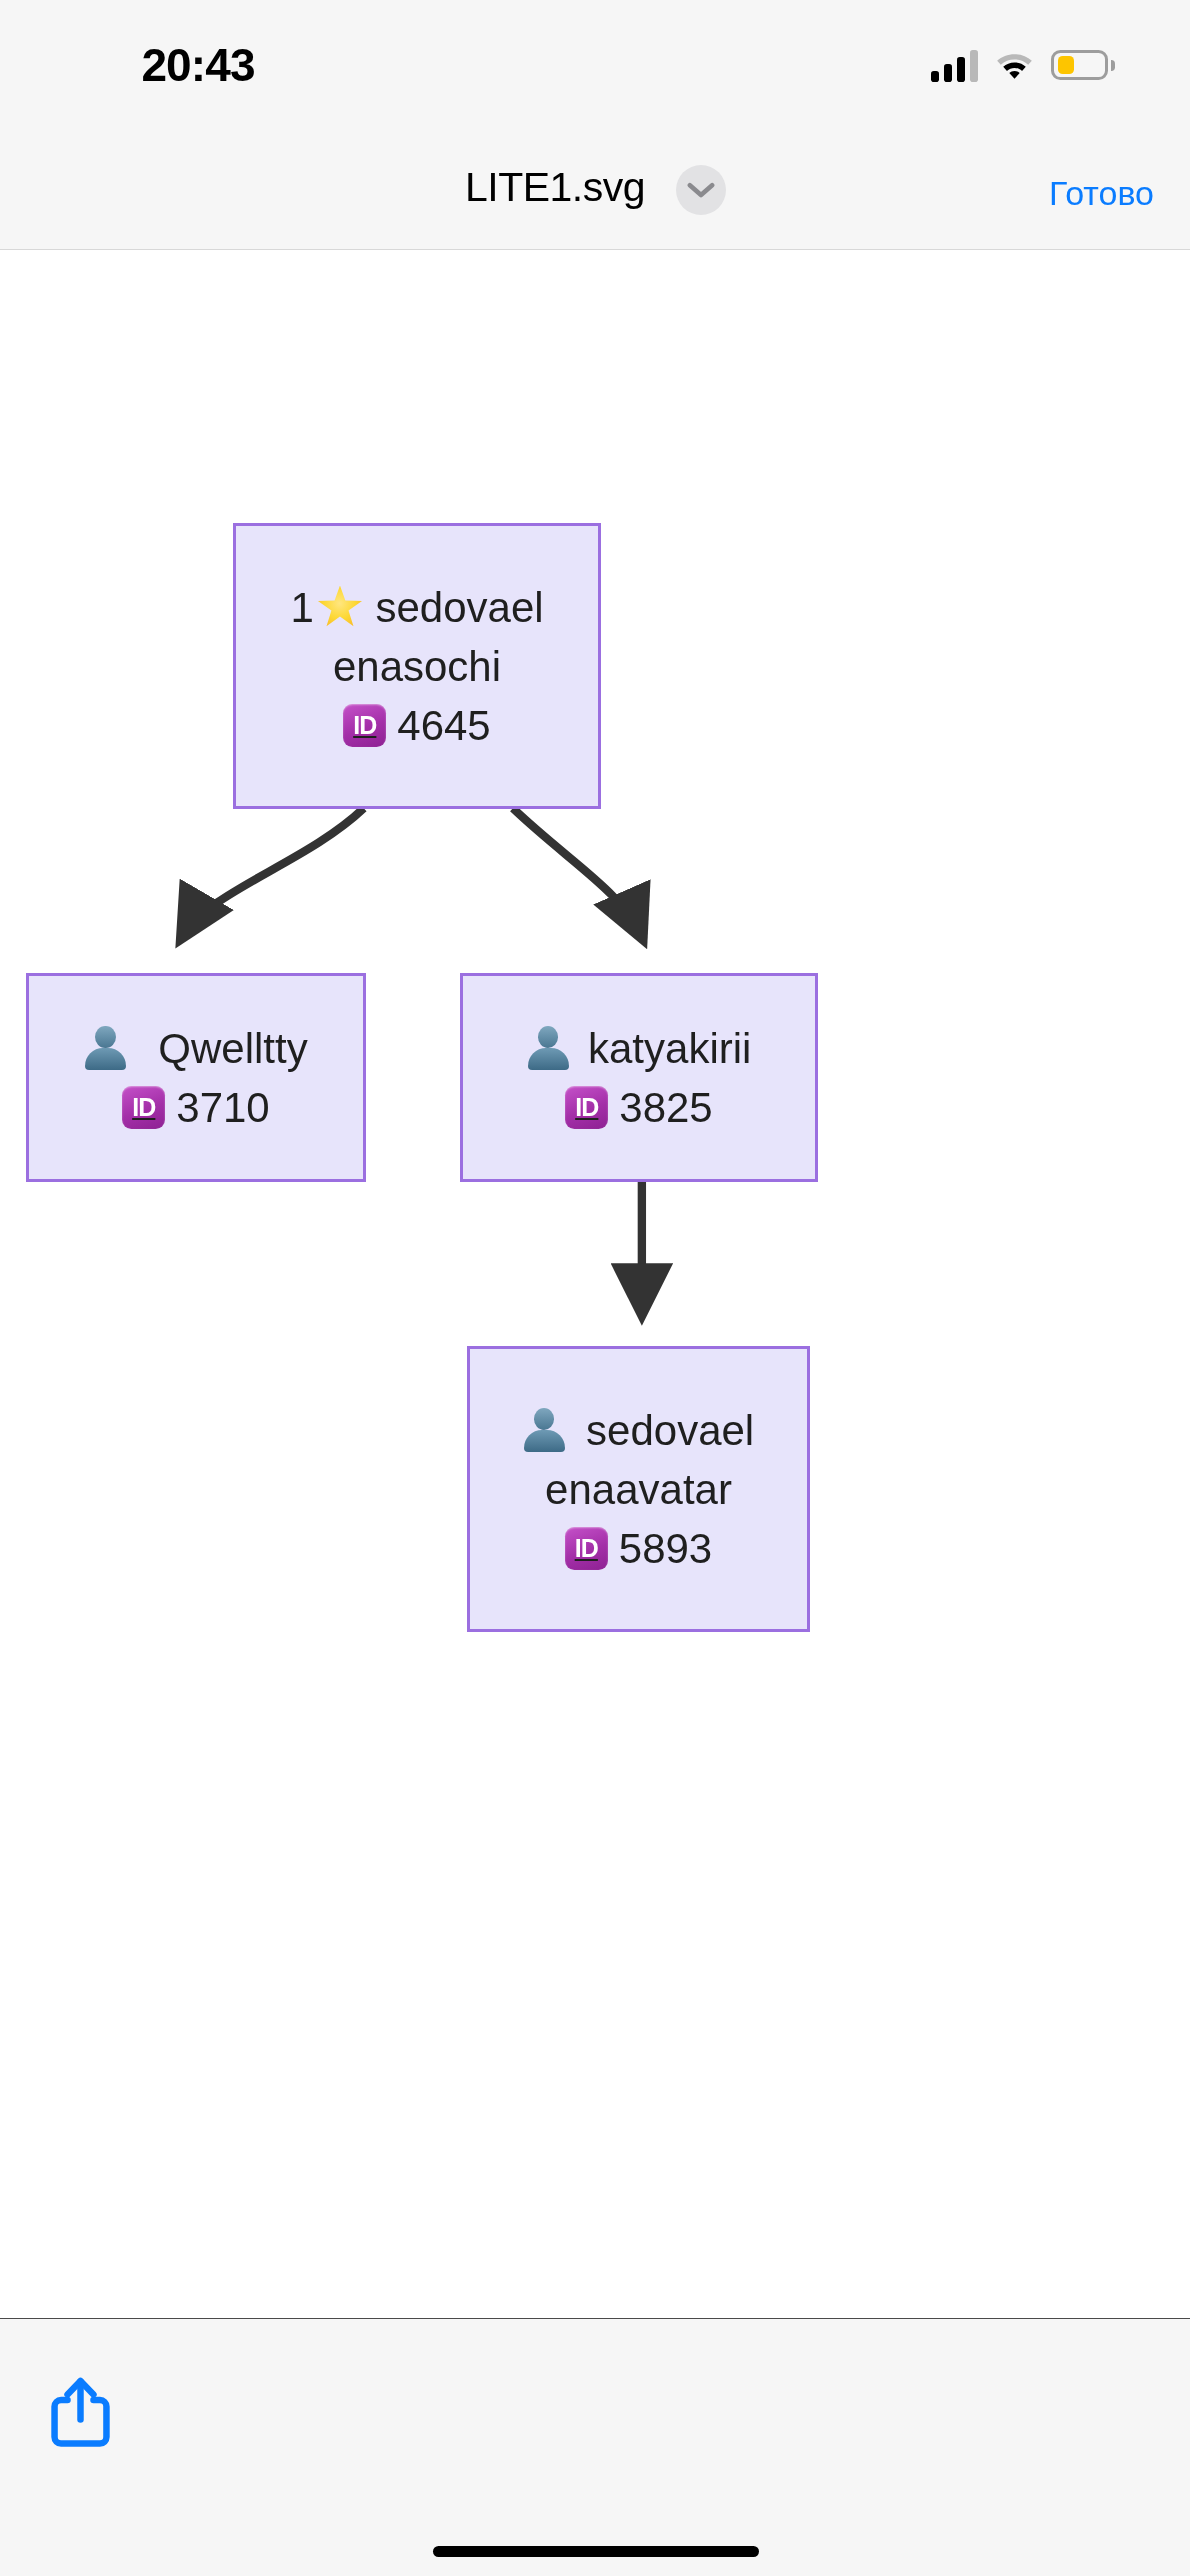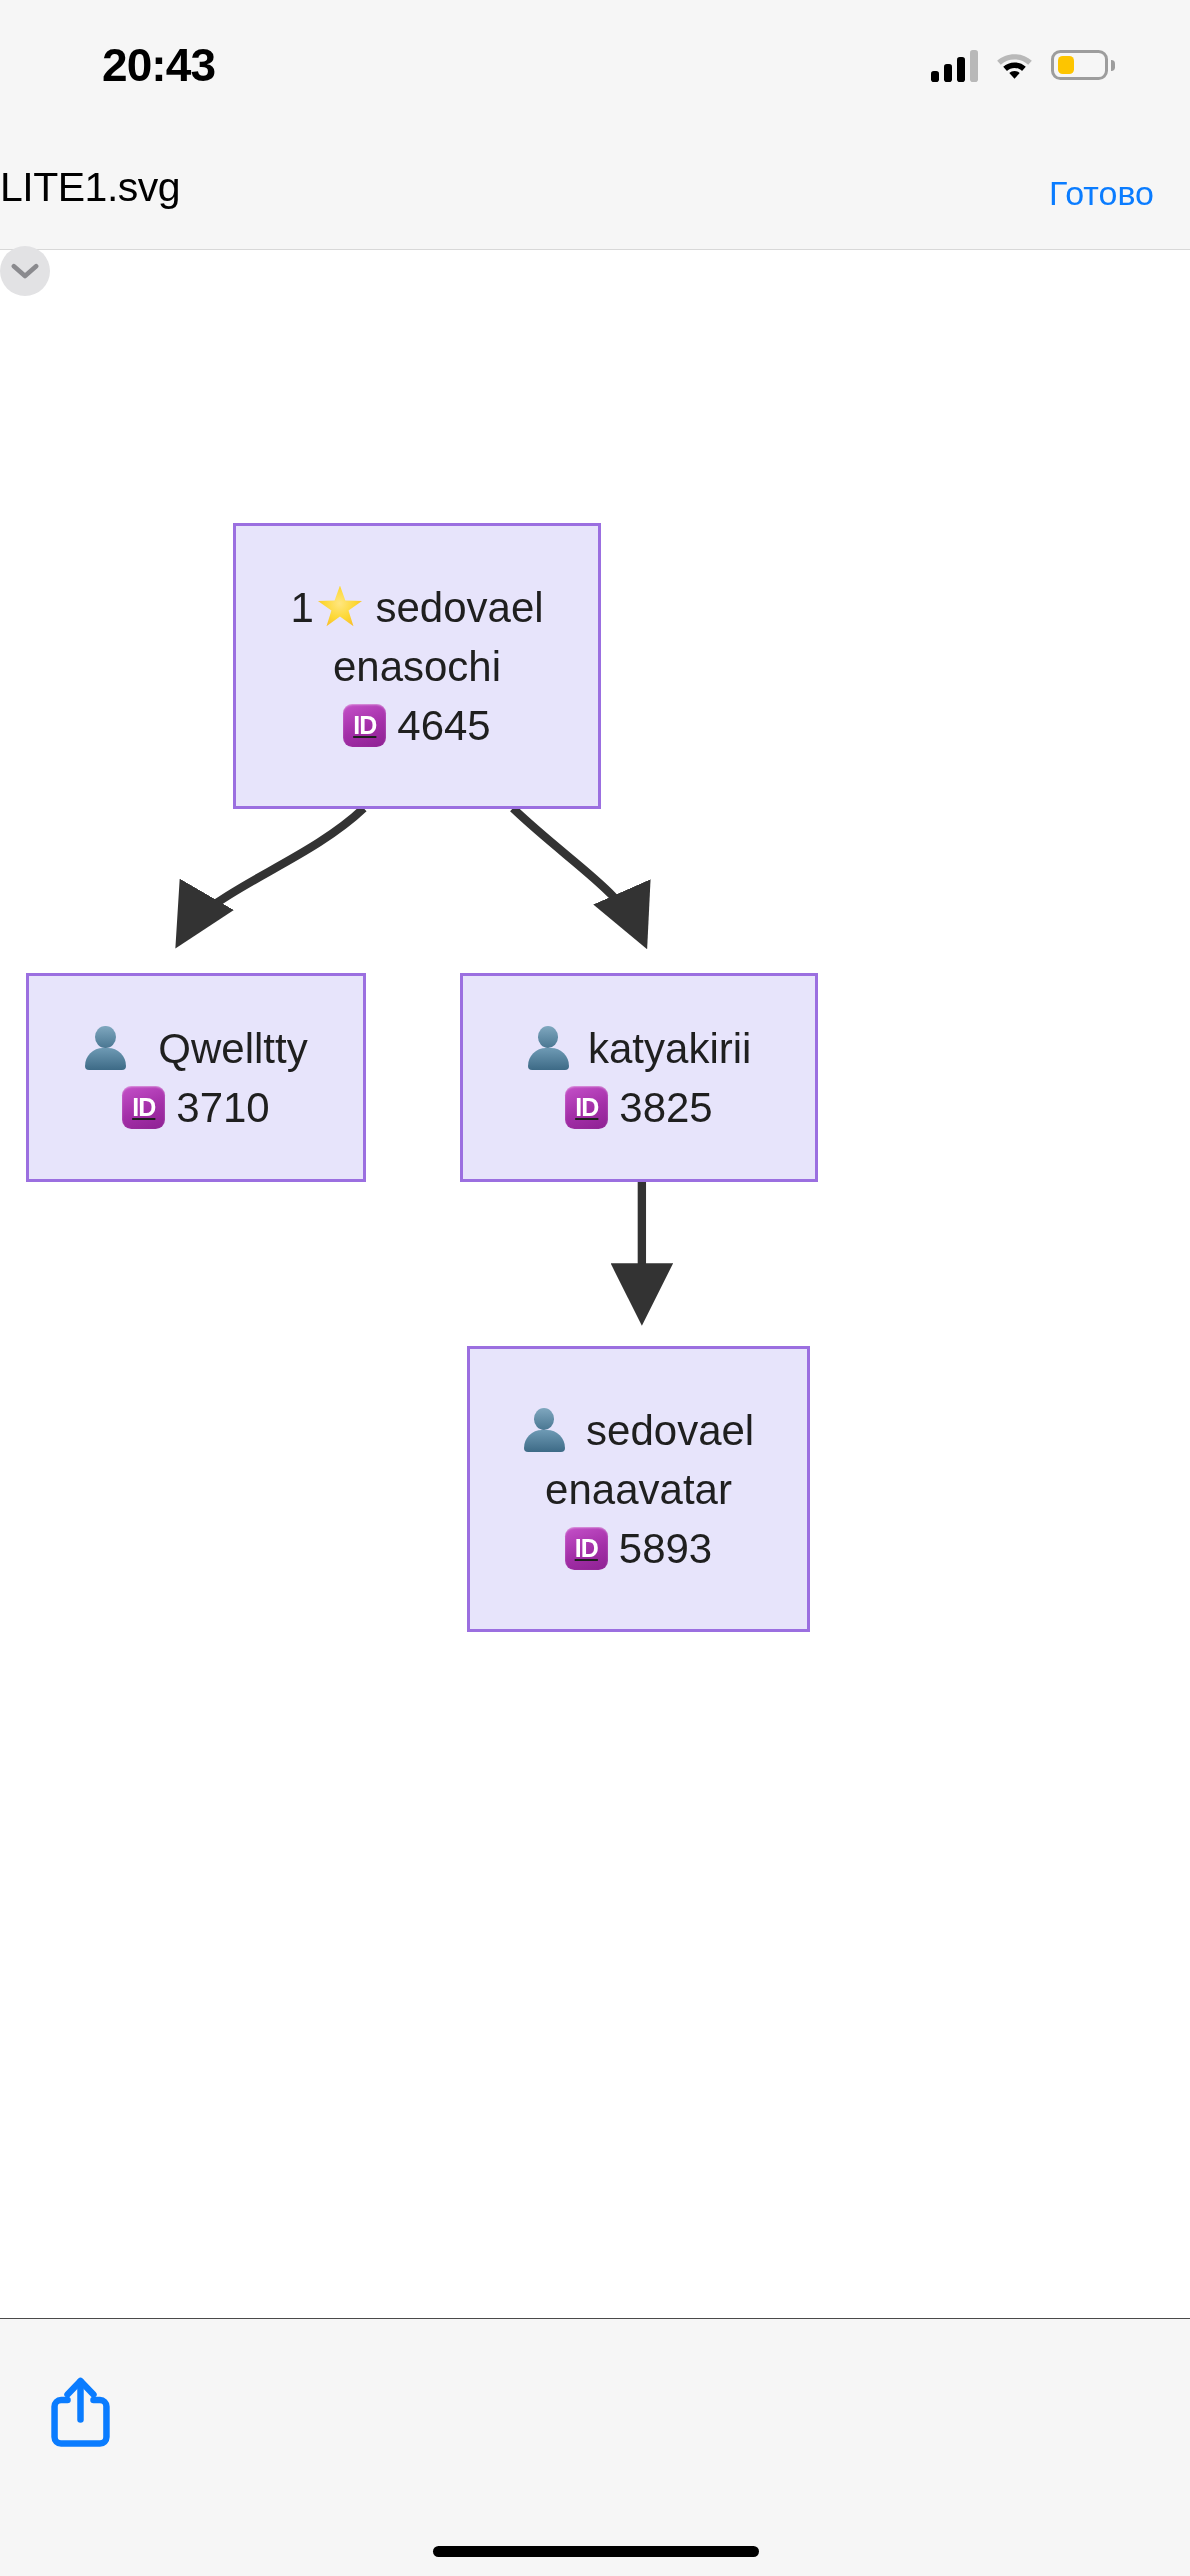--- a/index.html
+++ b/index.html
@@ -19,24 +19,24 @@
   #status-bar {
     position: absolute;
     top: 0; left: 0;
     width: 1191px;
     height: 139px;
     background: #f6f6f6;
     z-index: 5;
   }
   #status-time {
     position: absolute;
-    left: 102px;
+    left: 96px;
     top: 37px;
     width: 204px;
-    text-align: left;
+    text-align: center;
     font-size: 46px;
     font-weight: 600;
     letter-spacing: -0.9px;
     color: #000;
     line-height: 56px;
   }
   #status-right {
     position: absolute;
     right: 83px;
     top: 41px;
@@ -93,24 +93,23 @@
     height: 110px;
     background: #f6f6f6;
     border-bottom: 1.9px solid #d8d8d8;
     z-index: 5;
   }
   #nav-title-wrap {
     position: absolute;
     left: 0; right: 0;
     top: 20.4px;
     display: flex;
-    align-items: flex-start;
+    align-items: flex-end;
     justify-content: center;
     gap: 31px;
-    flex-direction: column;
   }
   #nav-title {
     font-size: 41px;
     color: #000;
     letter-spacing: -0.5px;
     line-height: 56px;
   }
   #nav-chevron-btn {
     width: 50px; height: 50px;
     border-radius: 25px;

